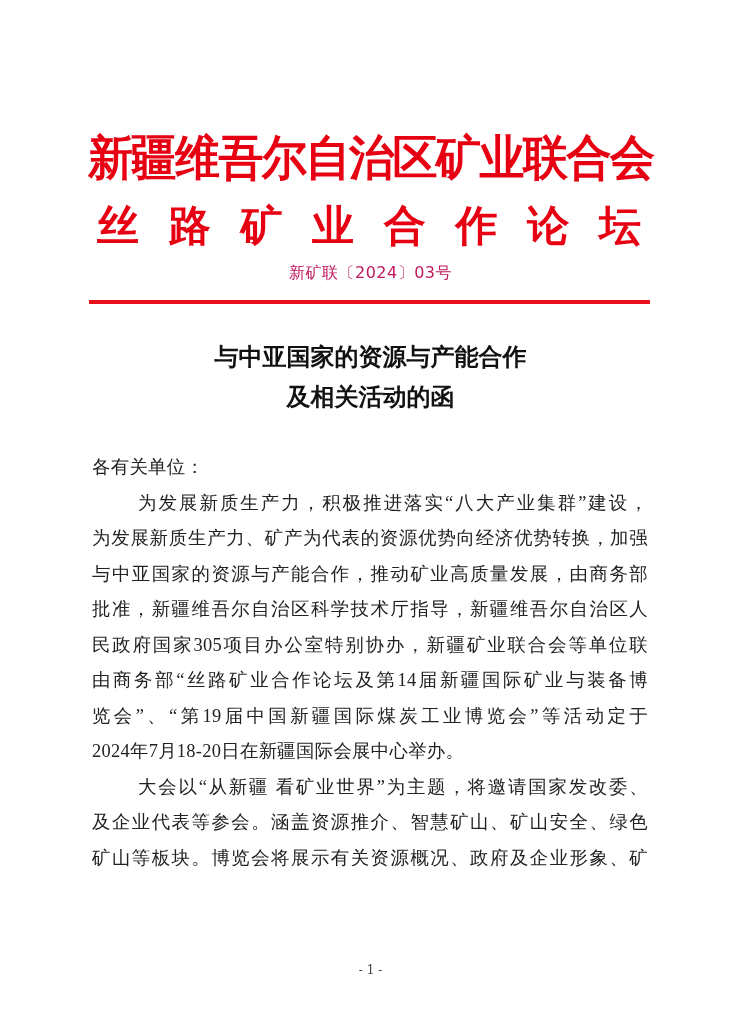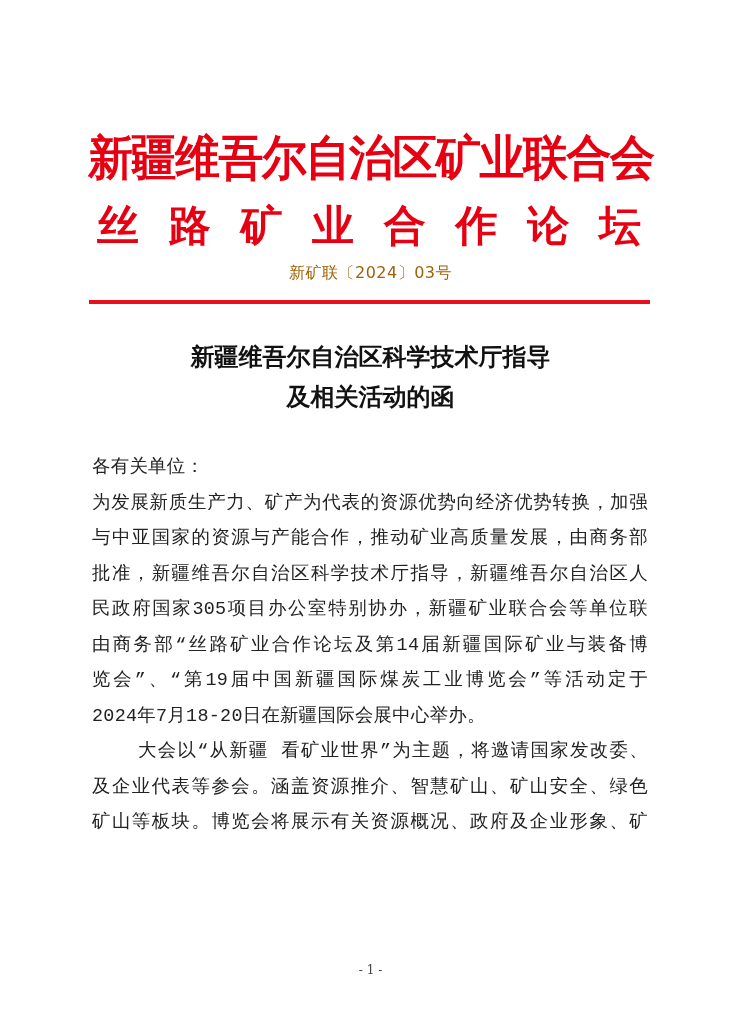--- a/index.html
+++ b/index.html
@@ -57,21 +57,21 @@
     .forum-title span { display: inline-block; }
     .doc-number {
       position: absolute;
       left: 0;
       width: 741px;
       top: 262px;
       text-align: center;
       font-family: "DejaVu Sans", sans-serif;
       font-size: 16px;
       line-height: 22px;
-      color: #a16207;
+      color: #be185d;
       letter-spacing: 0.5px;
     }
     .red-rule {
       position: absolute;
       left: 89px;
       top: 300px;
       width: 561px;
       height: 4px;
       background: #e8101c;
     }
@@ -86,21 +86,21 @@
       font-size: 24px;
       line-height: 40px;
       color: #111;
     }
     .subject div { white-space: nowrap; }
     .body-text {
       position: absolute;
       left: 92px;
       top: 450px;
       width: 556px;
-      font-family: Liberation Mono, monospace;
+      font-family: Liberation Serif, serif;
       font-size: 18.4px;
       color: #222;
     }
     .line {
       height: 35.5px;
       line-height: 35.5px;
       white-space: nowrap;
       text-align: justify;
       text-align-last: justify;
       letter-spacing: 0.3px;
@@ -134,28 +134,29 @@
     <span>作</span>
     <span>论</span>
     <span>坛</span>
   </div>
 
   <div class="doc-number">新矿联〔2024〕03号</div>
 
   <div class="red-rule"></div>
 
   <div class="subject">
-    <div>新疆维吾尔自治区科学技术厅指导</div>
+    <div>与中亚国家的资源与产能合作</div>
     <div>及相关活动的函</div>
   </div>
 
   <div class="body-text">
     <div class="line last">各有关单位：</div>
 
     <div>
+      <div class="line indent">为发展新质生产力，积极推进落实“八大产业集群”建设，</div>
       <div class="line">为发展新质生产力、矿产为代表的资源优势向经济优势转换，加强</div>
       <div class="line">与中亚国家的资源与产能合作，推动矿业高质量发展，由商务部</div>
       <div class="line">批准，新疆维吾尔自治区科学技术厅指导，新疆维吾尔自治区人</div>
       <div class="line">民政府国家305项目办公室特别协办，新疆矿业联合会等单位联</div>
       <div class="line">由商务部“丝路矿业合作论坛及第14届新疆国际矿业与装备博</div>
       <div class="line">览会”、“第19届中国新疆国际煤炭工业博览会”等活动定于</div>
       <div class="line last">2024年7月18-20日在新疆国际会展中心举办。</div>
     </div>
 
     <div>

